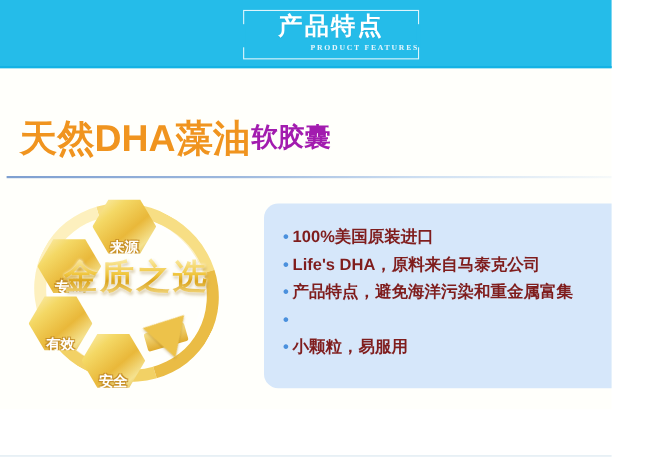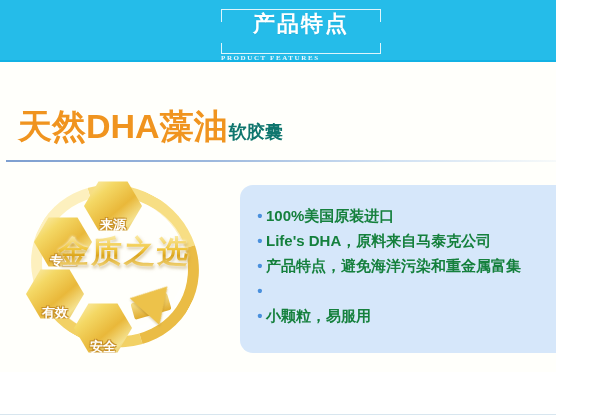--- a/index.html
+++ b/index.html
@@ -76,50 +76,50 @@
     color: #ffffff;
     font-size: 22px;
     font-weight: bold;
     letter-spacing: 2px;
     line-height: 26px;
     text-shadow: 0 1px 1px rgba(0,0,0,0.06);
   }
   .banner-sub {
     position: absolute;
     left: 221px;
-    top: 54px;
+    top: 39px;
     width: 160px;
-    text-align: left;
+    text-align: right;
     color: #e8f7fd;
     font-size: 7px;
     font-weight: bold;
     letter-spacing: 1.6px;
     line-height: 9px;
     font-family: "Liberation Serif", "DejaVu Serif", serif;
   }
 
   
   .title-row {
     position: absolute;
     left: 18px;
     top: 106px;
     display: flex;
-    align-items: flex-end;
+    align-items: center;
   }
   .title-main {
     color: #f0941f;
     font-size: 34px;
     font-weight: bold;
     letter-spacing: 0px;
     line-height: 40px;
     white-space: nowrap;
   }
   .title-suffix {
-    color: #0f766e;
-    font-size: 18px;
+    color: #a21caf;
+    font-size: 24px;
     font-weight: bold;
     line-height: 28px;
     margin-left: 1px;
     white-space: nowrap;
   }
 
   .title-rule {
     position: absolute;
     left: 6px;
     top: 160px;
@@ -259,21 +259,21 @@
   }
   .feature-bullet {
     color: #4a90dd;
     font-size: 15px;
     line-height: 25px;
     width: 12px;
     flex: 0 0 12px;
     text-align: center;
   }
   .feature-text {
-    color: #15803d;
+    color: #7f1d1d;
   }
 
   
   .bottom-rule {
     position: absolute;
     left: 0;
     top: 414px;
     width: 600px;
     height: 1px;
     background: #d8e6ef;

